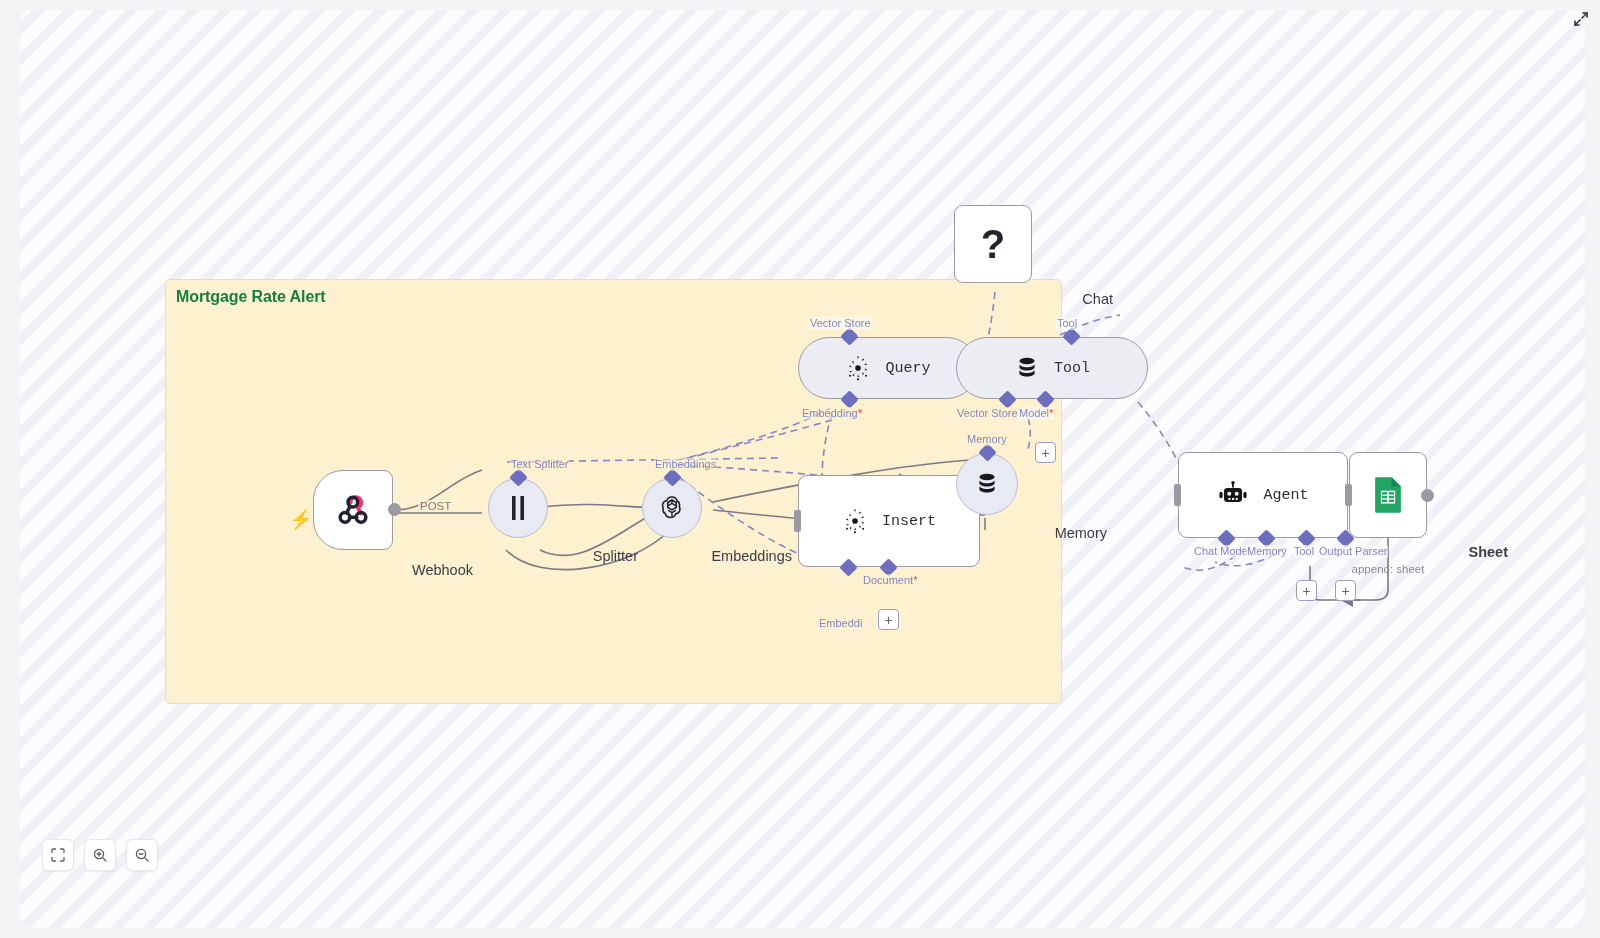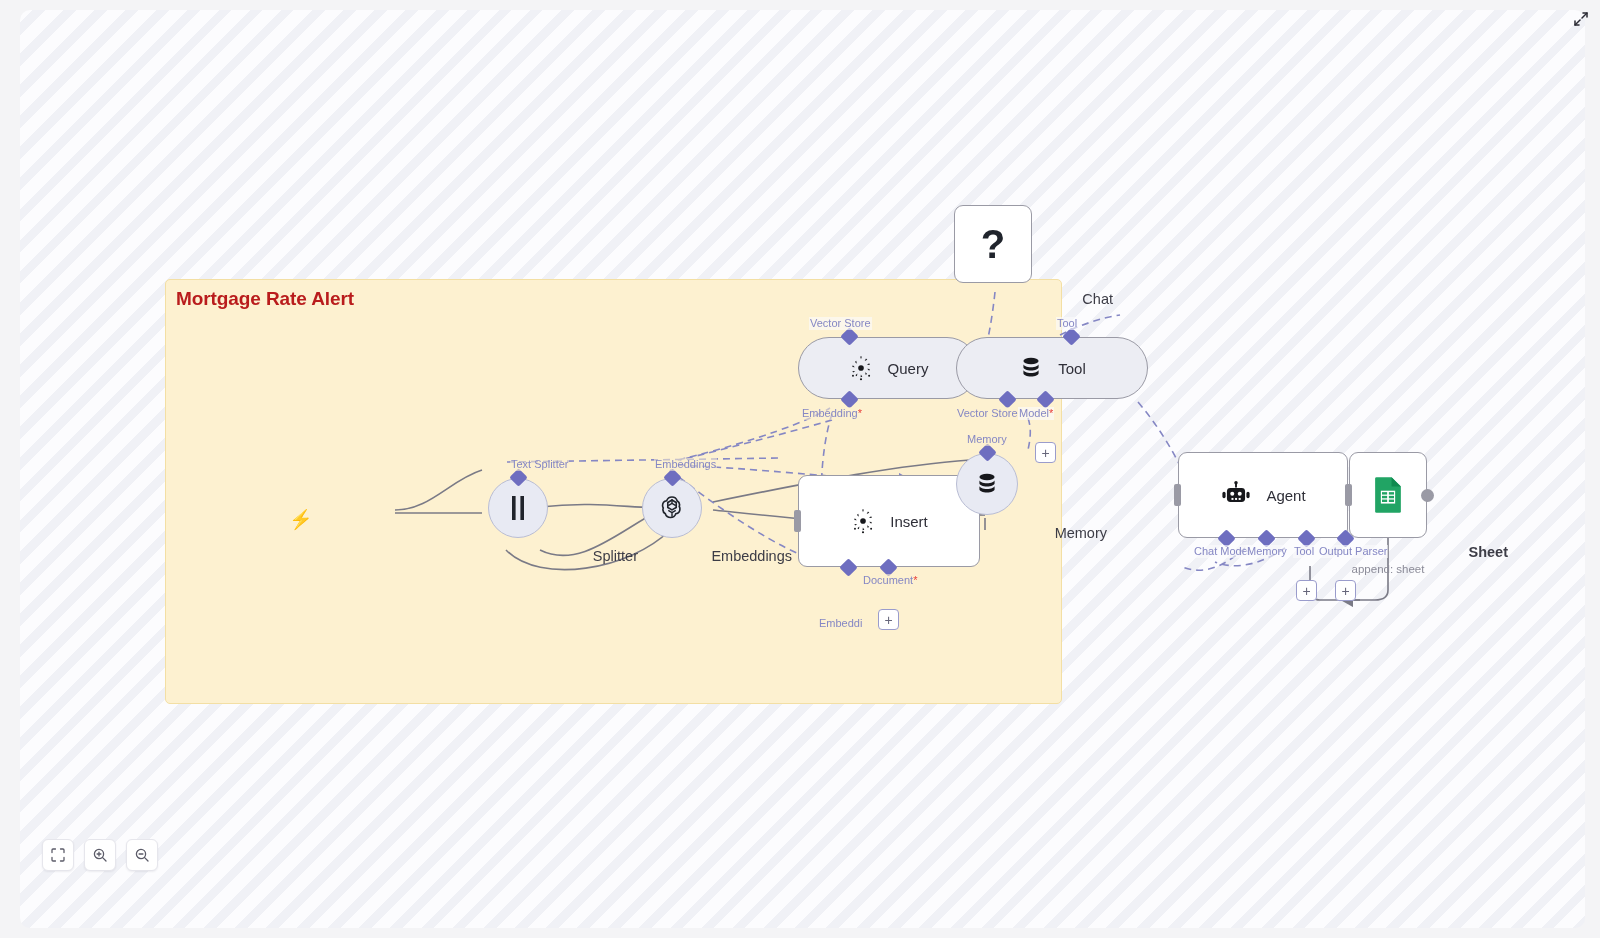--- a/index.html
+++ b/index.html
@@ -38,23 +38,23 @@
     position: absolute;
     left: 145px; top: 269px;
     width: 897px; height: 425px;
     background: #fdf1d0;
     border: 1px solid #f3dfa4;
     border-radius: 5px;
   }
   #sticky .sticky-title {
     position: absolute;
     left: 10px; top: 8px;
-    font-size: 19px;
+    font-size: 16px;
     font-weight: bold;
-    color: #b91c1c;
+    color: #15803d;
     letter-spacing: -0.1px;
   }
 
   
   #edges { position: absolute; left: 0; top: 0; width: 1565px; height: 918px; pointer-events: none; }
 
   
   .node { position: absolute; }
 
   .node-title {
@@ -92,21 +92,21 @@
 
   .circlenode {
     background: #e8eaf3;
     border: 1.2px solid #b9bdd4;
     border-radius: 50%;
     display: flex;
     align-items: center;
     justify-content: center;
   }
 
-  .inline-row { display:flex; align-items:center; gap:14px; padding:0 18px; }
+  .inline-row { display:flex; align-items:center; gap:14px; padding:0 18px;font-family:Liberation Mono, monospace; }
   .inline-label { font-size: 15px; color: #2f2f38; white-space: nowrap; }
 
   
   .diamond {
     position: absolute;
     width: 13px; height: 13px;
     background: #6e6ec0;
     transform: rotate(45deg);
     border-radius: 2px;
   }
@@ -242,20 +242,35 @@
       <g fill="none" stroke="#7a7a86" stroke-width="1.6">
         <path d="M1368,528 L1368,580 C1368,588 1362,590 1355,590 L1300,590 C1293,590 1290,586 1290,580 L1290,556"></path>
         <path d="M1340,590 L1322,590" marker-end="url(#arrowSolid)"></path>
       </g>
 
       <g fill="none" stroke="#7a7a86" stroke-width="1.6">
         <path d="M965,508 L965,520"></path>
       </g>
     </svg>
 
+    <div class="node" style="left:293px; top:460px; width:80px; height:80px;">
+      <div class="box leftround" style="width:80px;height:80px;">
+        <svg width="40" height="40" viewBox="0 0 24 24">
+          <path d="M10.5 7.5a3.2 3.2 0 1 1 4.3 3.0l2.0 3.6" fill="none" stroke="#ff2d6b" stroke-width="2.3" stroke-linecap="round"></path>
+          <circle cx="11.9" cy="7.3" r="2.9" fill="none" stroke="#1e2430" stroke-width="2.1"></circle>
+          <circle cx="7.2" cy="16.4" r="2.9" fill="none" stroke="#1e2430" stroke-width="2.1"></circle>
+          <circle cx="16.8" cy="16.4" r="2.9" fill="none" stroke="#1e2430" stroke-width="2.1"></circle>
+          <path d="M9.9 16.4 L14.2 16.4" stroke="#1e2430" stroke-width="2.1" stroke-linecap="round"></path>
+          <path d="M10.2 9.6 L8.3 13.7" stroke="#1e2430" stroke-width="2.1" stroke-linecap="round"></path>
+        </svg>
+      </div>
+      <div class="io-dot" style="left:75px; top:33px;"></div>
+      <div class="io-text" style="left:105px; top:30px;">POST</div>
+      <div class="node-title" style="top:92px;">Webhook</div>
+    </div>
     <div class="bolt" style="left:269px; top:498px;">⚡</div>
 
     <div class="node" style="left:468px; top:468px; width:60px; height:60px;">
       <div class="circlenode" style="width:60px;height:60px;">
         <svg width="22" height="26" viewBox="0 0 22 26">
           <rect x="5" y="1" width="3.6" height="24" fill="#20242c"></rect>
           <rect x="13.4" y="1" width="3.6" height="24" fill="#20242c"></rect>
         </svg>
       </div>
       <div class="diamond" style="left:24px; top:-7px;"></div>

